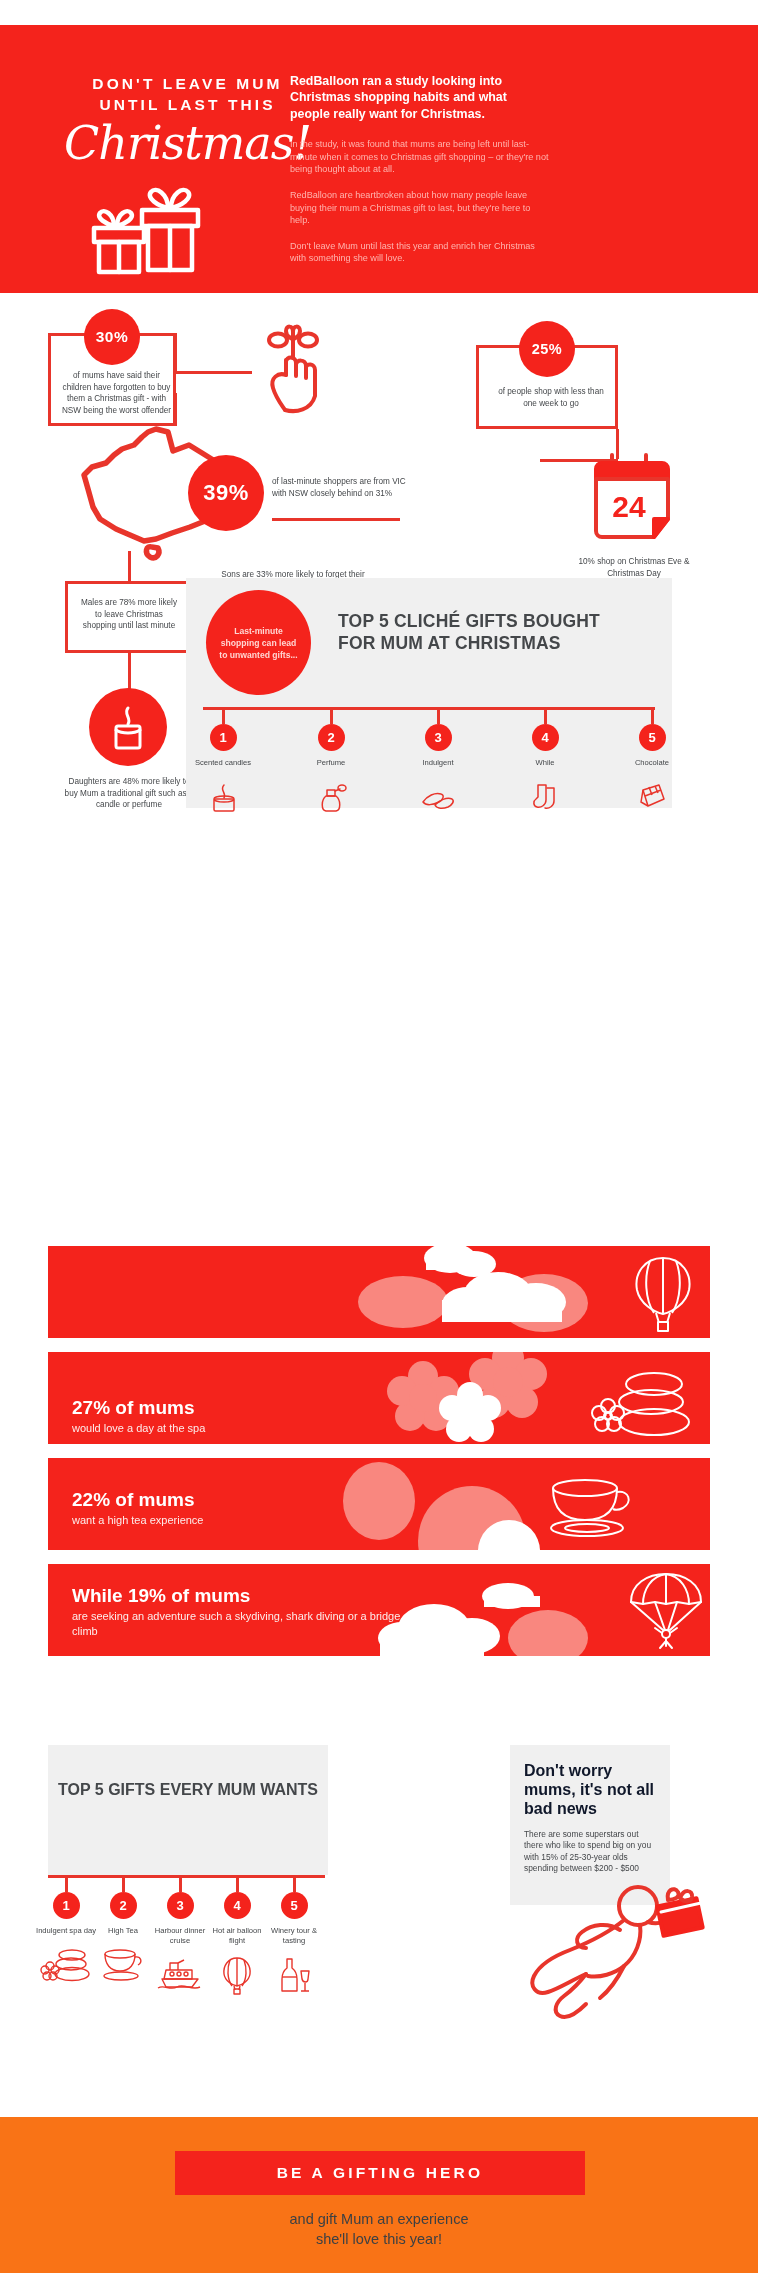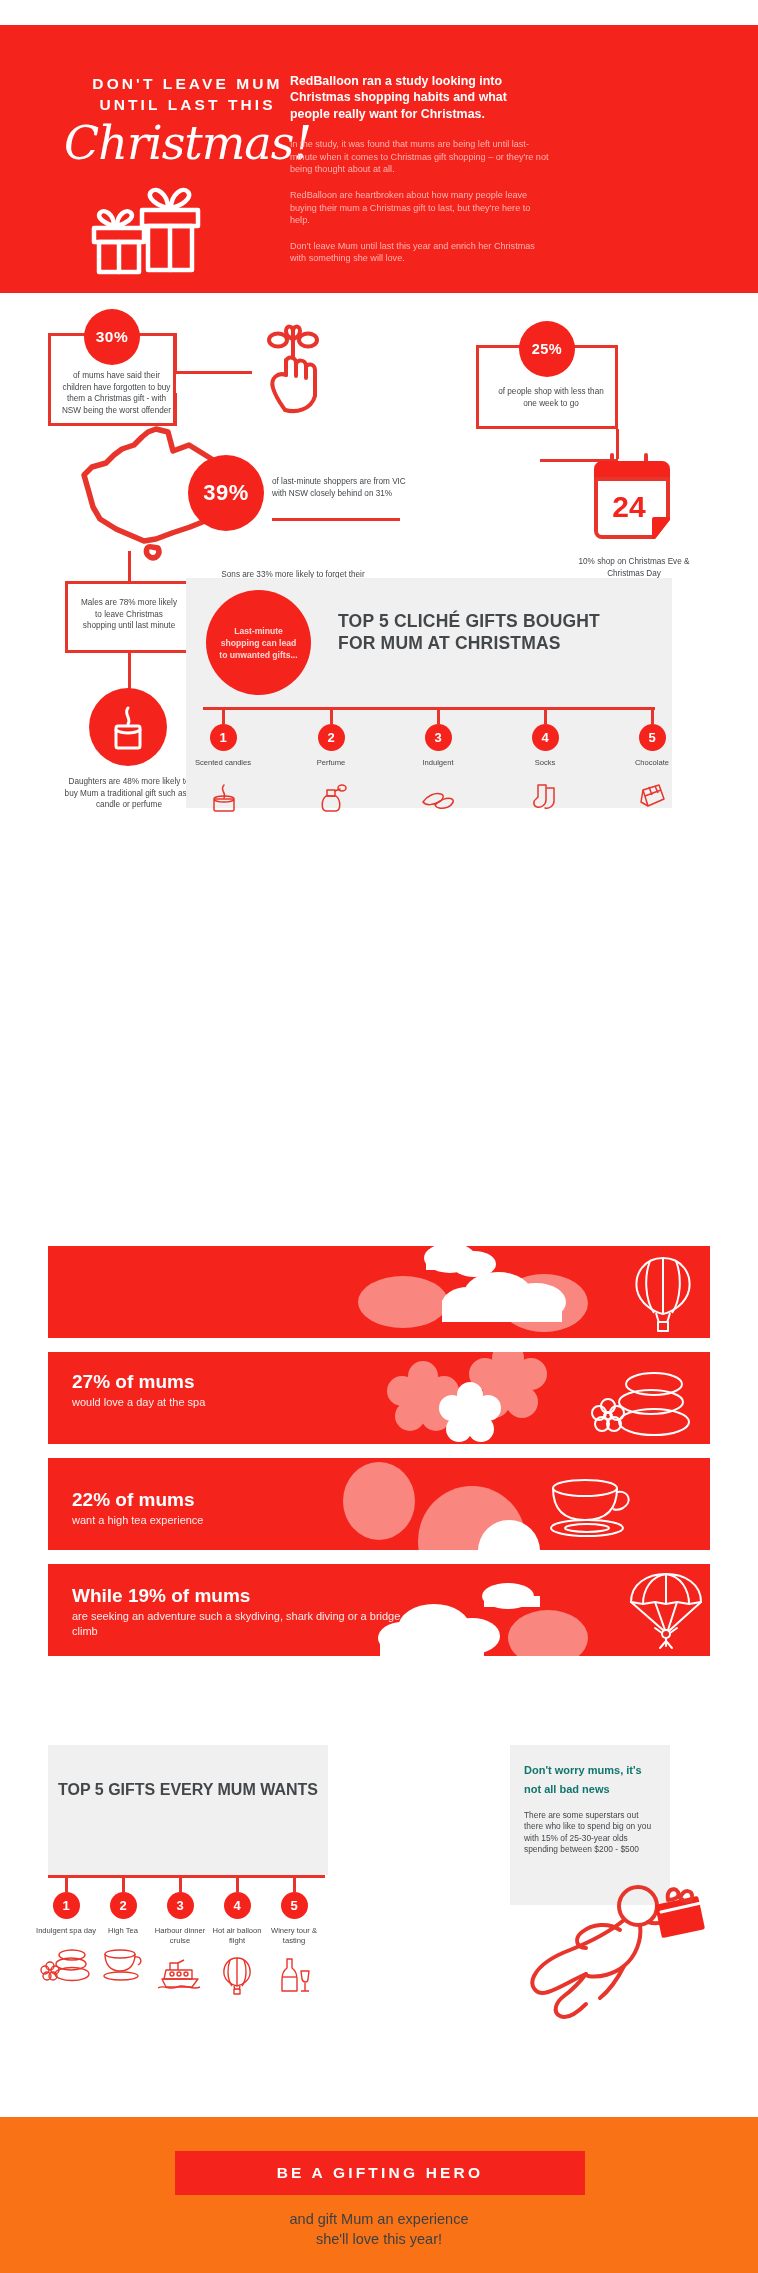--- a/index.html
+++ b/index.html
@@ -112,21 +112,21 @@
     position: absolute; left: 0; top: 34px; width: 280px; text-align: center;
     font-size: 16px; font-weight: 700; line-height: 21px; color: #44474a;
   }
   .wants-rail { position: absolute; left: 48px; top: 1875px; width: 277px; height: 3px; background: #e8352b; }
   .wants-col { position: absolute; top: 1875px; width: 62px; text-align: center; }
 
   .goodnews {
     position: absolute; left: 510px; top: 1745px; width: 160px; height: 160px;
     background: #f0f0f0; padding: 16px 14px;
   }
-  .gn-title { font-size: 11px; font-weight: 700; line-height: 19px; color: #0f766e; }
+  .gn-title { font-size: 16px; font-weight: 700; line-height: 19px; color: #0f172a; }
   .gn-body { font-size: 8.4px; line-height: 11.4px; margin-top: 11px; color: #44474a; }
 
   
   .footer {
     position: absolute; left: 0; top: 2117px; width: 758px; height: 156px;
     background: #f97316;
   }
   .cta {
     position: absolute; left: 175px; top: 34px; width: 410px; height: 44px;
     background: #f4231c; color: #fff; display: flex; align-items: center;
@@ -309,21 +309,21 @@
             <g fill="none" stroke="#e8352b" stroke-width="1.5" stroke-linecap="round" stroke-linejoin="round">
           <path d="M4 22 C8 16, 16 12, 22 14 C26 15, 24 20, 20 22 C14 25, 7 26, 4 22 Z"></path>
           <path d="M16 25 C20 20, 28 17, 33 19 C36 21, 33 25, 29 27 C24 29, 18 29, 16 25 Z"></path>
             </g>
           </svg>
       </div>
     </div>
     <div class="rank-col" style="left:329px;">
       <div class="rank-stem"></div>
       <div class="rank-num">4</div>
-      <div class="rank-label">Socks</div>
+      <div class="rank-label">While</div>
       <div class="rank-icon">
         <svg width="34" height="34" viewBox="0 0 34 34">
             <g fill="none" stroke="#e8352b" stroke-width="1.5" stroke-linecap="round" stroke-linejoin="round">
           <path d="M10 5 L18 5 L18 20 C18 25, 13 28, 9 27 C5 26, 5 21, 8 19 L10 17 Z"></path>
           <path d="M19 8 L26 8 L26 21 C26 26, 21 29, 17 28"></path>
             </g>
           </svg>
       </div>
     </div>
     <div class="rank-col" style="left:436px;">
@@ -404,21 +404,21 @@
         <g transform="translate(20,46)">
             <circle cx="0" cy="-10" r="7"></circle>
             <circle cx="9" cy="-3" r="7"></circle>
             <circle cx="6" cy="8" r="7"></circle>
             <circle cx="-6" cy="8" r="7"></circle>
             <circle cx="-9" cy="-3" r="7"></circle>
             <circle cx="0" cy="0" r="4"></circle>
           </g>
       </g>
     </svg>
-    <div class="banner-text" style="top:18px; width:290px;">
+    <div class="banner-text" style="top:44px; width:290px;">
       <div class="banner-h">27% of mums</div>
       <div class="banner-s">would love a day at the spa</div>
     </div>
   </div>
 
   <div class="banner" style="top:1458px; height:92px;padding-left:48px;">
     <div class="bl-blob" style="left:295px; top:4px; width:72px; height:78px; background:#f9877f;"></div>
     <div class="bl-blob" style="left:370px; top:28px; width:108px; height:110px; background:#f9877f;"></div>
     <div class="bl-blob" style="left:430px; top:62px; width:62px; height:62px; background:#ffffff;"></div>
     <svg style="position:absolute; left:495px; top:20px;" width="96" height="62" viewBox="0 0 96 62">

